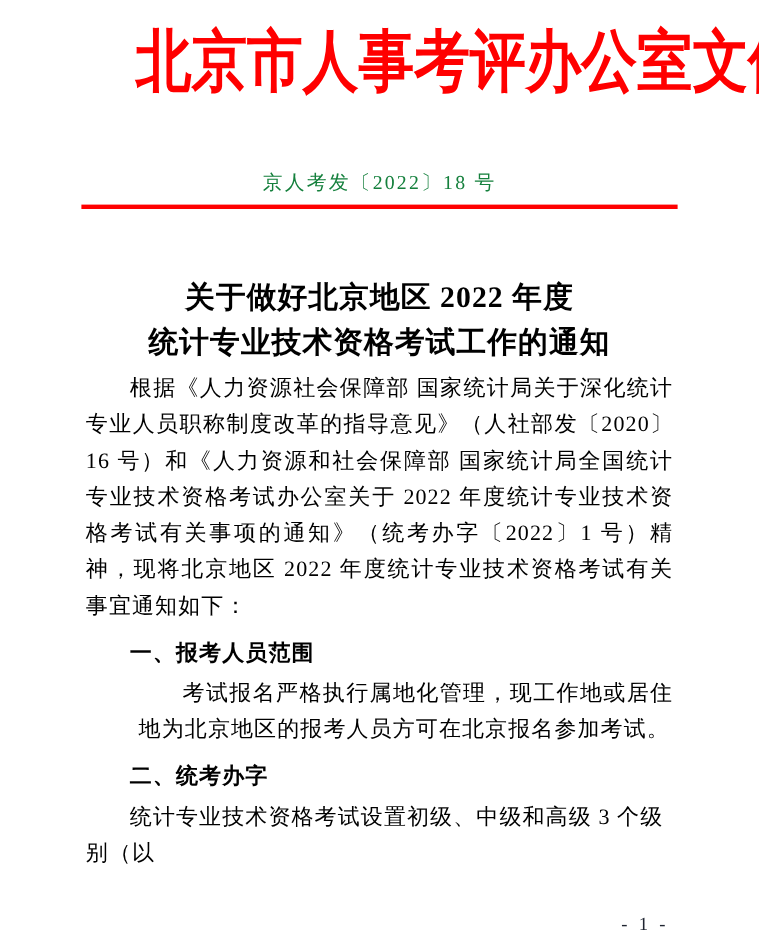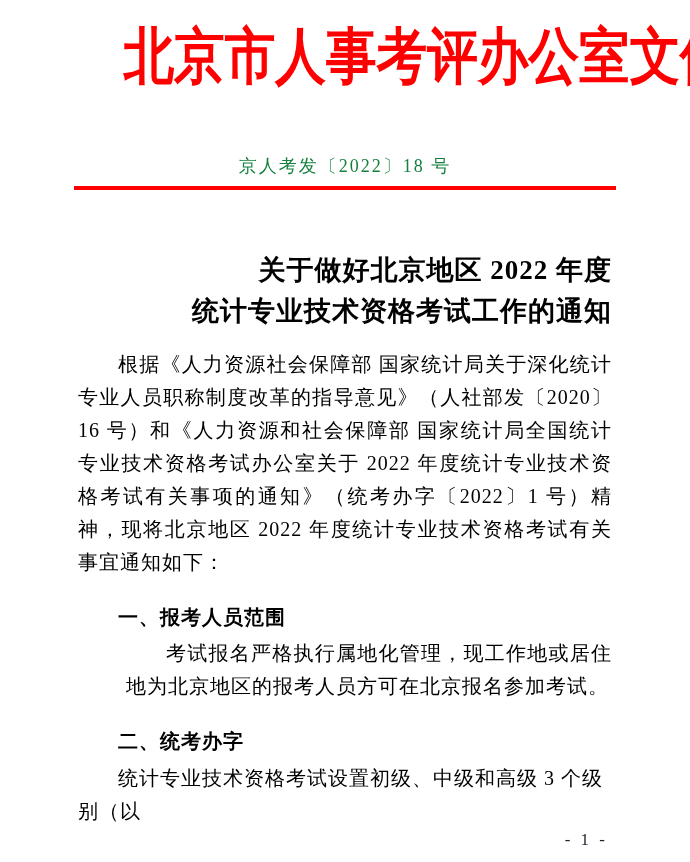--- a/index.html
+++ b/index.html
@@ -42,21 +42,21 @@
   .red-line {
     margin: 8px -4px 0 -4px;
     height: 4px;
     background: #ff0000;
     border: none;
   }
 
   
   .doc-title {
     margin-top: 60px;
-    text-align: right;
+    text-align: center;
     font-weight: bold;
     font-size: 27px;
     line-height: 41px;
     letter-spacing: 1px;
   }
 
   
   .body-text {
     font-size: 20px;
     line-height: 33px;
@@ -66,24 +66,24 @@
   .salutation {
     margin-top: 44px;
   }
 
   .para {
     text-indent: 2em;
     text-align: justify;
     text-justify: inter-character;
   }
 
-  .para.first { margin-top: 16px; }
+  .para.first { margin-top: 5px; }
 
   .section-heading {
-    margin-top: 23px;
+    margin-top: 11px;
     text-indent: 2em;
     font-weight: bold;
     font-size: 20px;
     line-height: 30px;
     letter-spacing: 1px;
     font-family: "Liberation Sans", "DejaVu Sans", sans-serif;
   }
 
   .section-para { margin-top: 5px; margin-left: 48px; }
 

